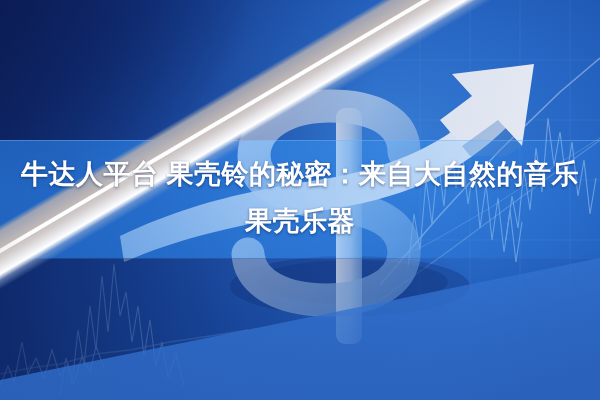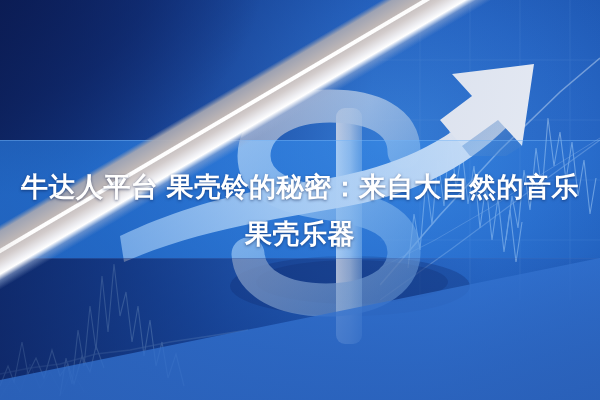--- a/index.html
+++ b/index.html
@@ -98,21 +98,21 @@
     filter: blur(0.4px);
   }
 
   
   .sym { position: absolute; inset: 0; }
 
   
   .headline {
     position: absolute;
     left: 0; right: 0;
-    top: 164px;
+    top: 151px;
     text-align: center;
     color: #ffffff;
     font-size: 27px;
     font-weight: 700;
     line-height: 47px;
     letter-spacing: 0.5px;
     text-shadow: 0 1px 3px rgba(8,24,70,0.55);
     padding: 0 10px;
     box-sizing: border-box;
     white-space: pre-line;

